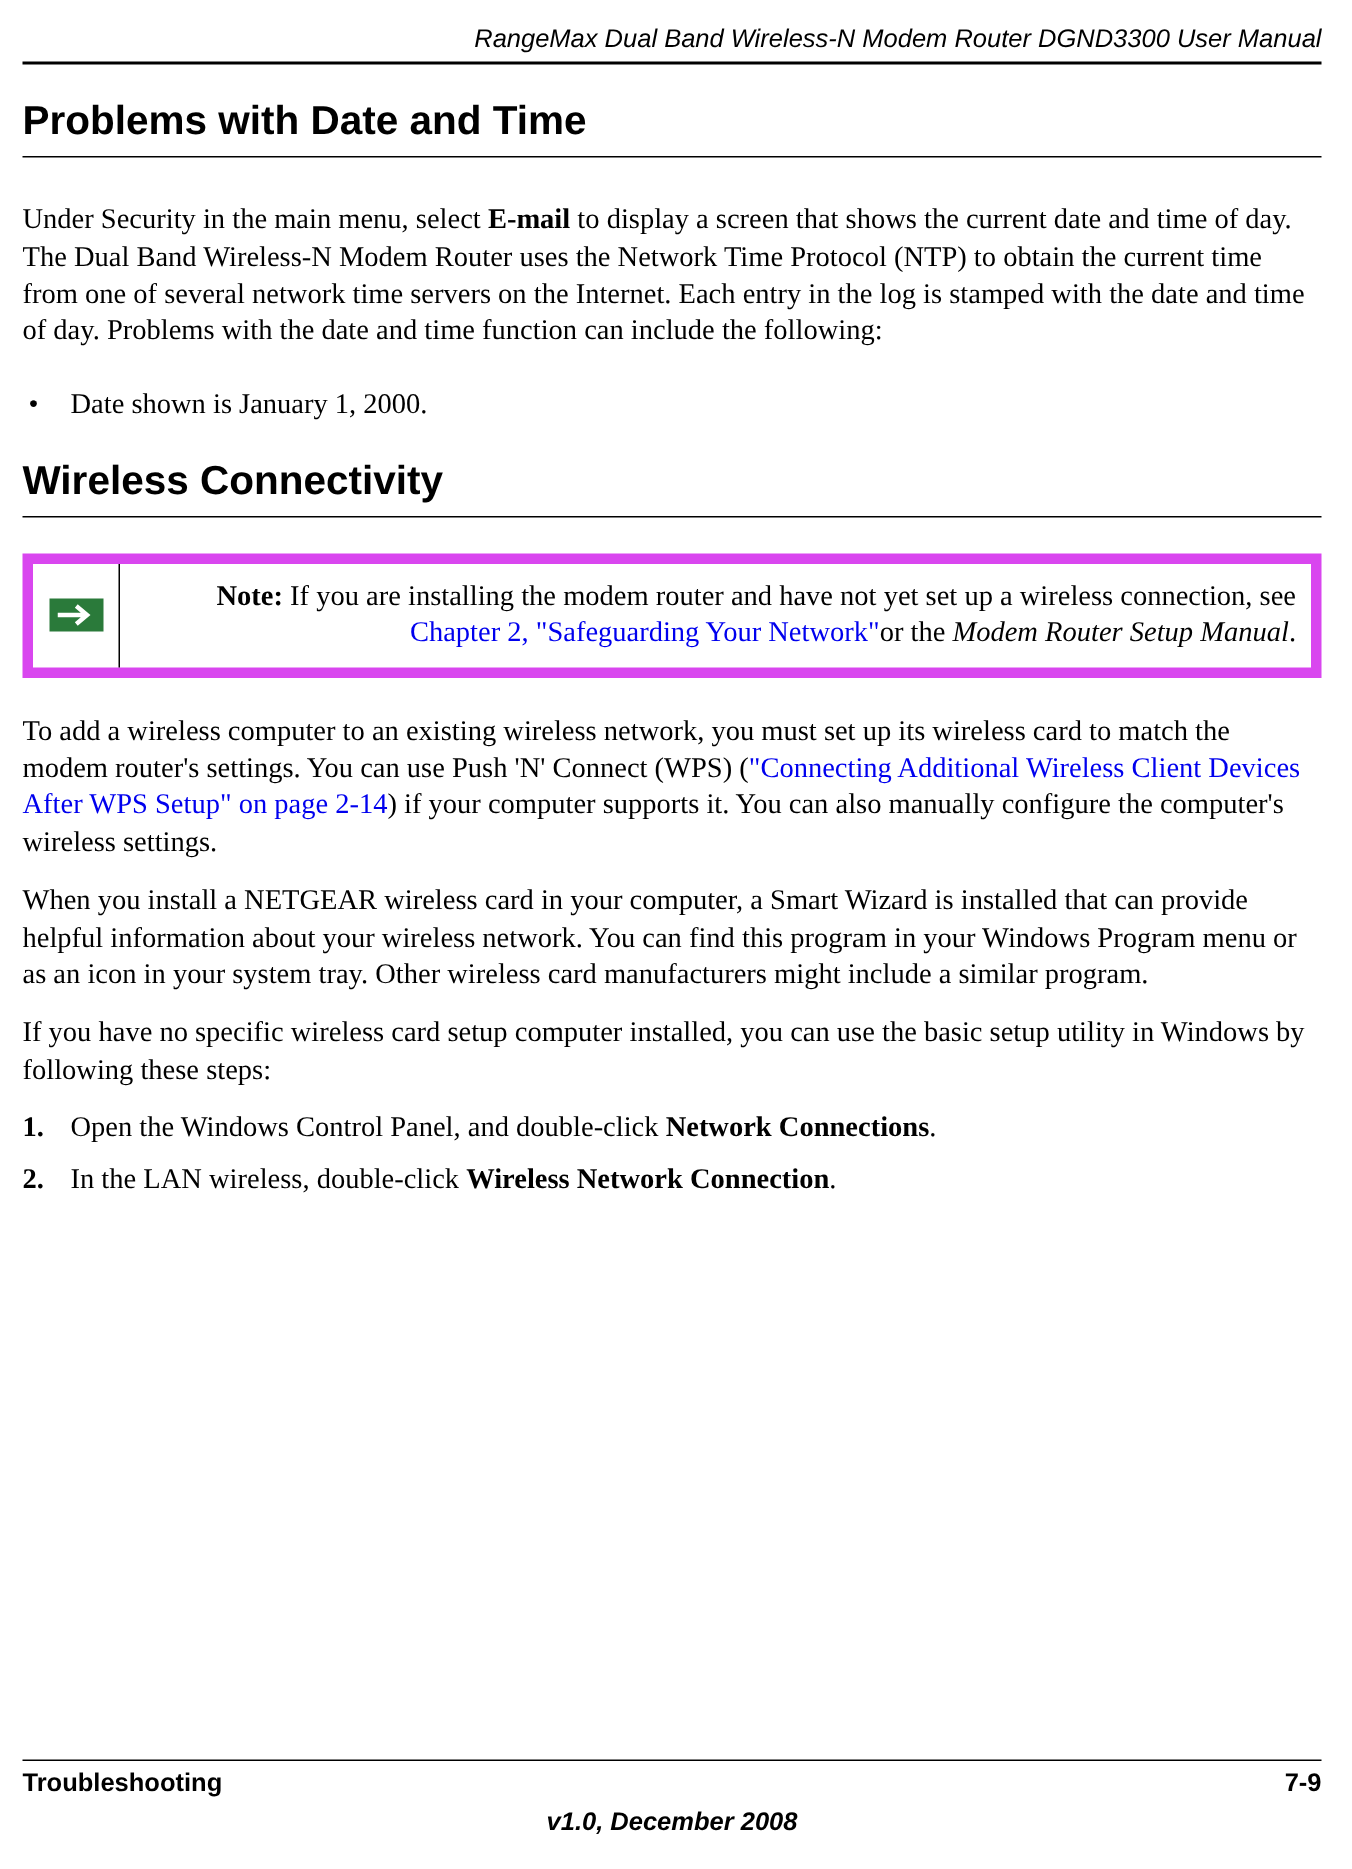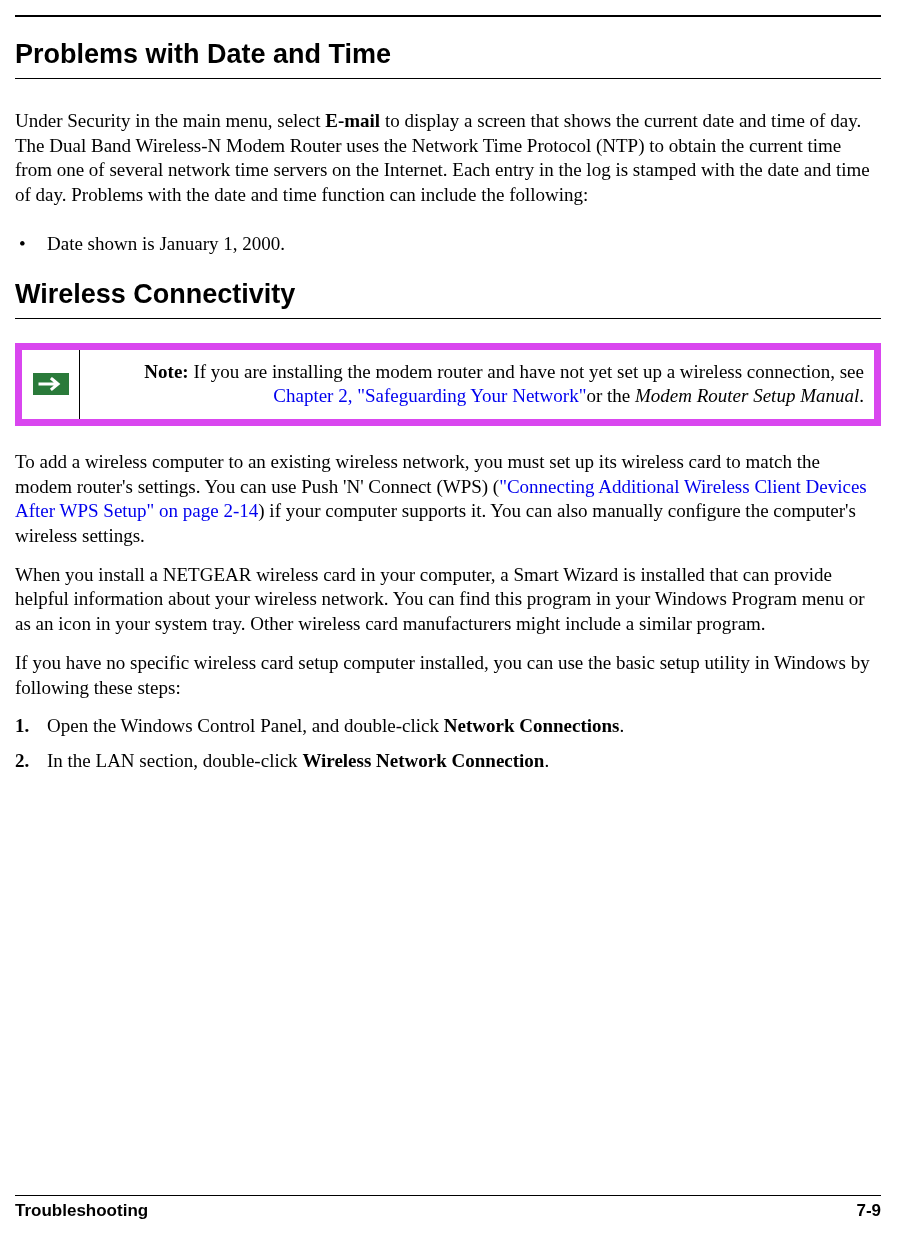--- a/index.html
+++ b/index.html
@@ -145,20 +145,21 @@
       font-size: 17px;
     }
     .content {
         height: 1100px;
     }
   </style>
 </head>
 <body>
 
 <div class="content">
+<div class="header">RangeMax Dual Band Wireless-N Modem Router DGND3300 User Manual</div>
 <hr class="header-rule">
 
 <h2>Problems with Date and Time</h2>
 <hr class="section-rule">
 
 <p>
   <span>Under Security in the main menu, select </span><span class="bold">E-mail</span><span> to display a screen that shows the current date and time of day. The Dual Band Wireless-N Modem Router uses the Network Time Protocol (NTP) to obtain the current time from one of several network time servers on the Internet. Each entry in the log is stamped with the date and time of day. Problems with the date and time function can include the following:</span>
 </p>
 
 <ul class="bullet-list">
@@ -191,24 +192,25 @@
 
 <p>If you have no specific wireless card setup computer installed, you can use the basic setup utility in Windows by following these steps:</p>
 
 <ol class="numbered">
   <li>
     <span class="num">1.</span>
     <span>Open the Windows Control Panel, and double-click </span><span class="bold">Network Connections</span><span>.</span>
   </li>
   <li>
     <span class="num">2.</span>
-    <span>In the LAN section, double-click </span><span class="bold">Wireless Network Connection</span><span>.</span>
+    <span>In the LAN wireless, double-click </span><span class="bold">Wireless Network Connection</span><span>.</span>
   </li>
 </ol>
 </div>
 
 <div class="footer">
   <hr class="footer-rule">
   <div class="footer-row">
     <span>Troubleshooting</span>
     <span>7-9</span>
   </div>
+  <div class="footer-version">v1.0, December 2008</div>
 </div>
 
 </body></html>

